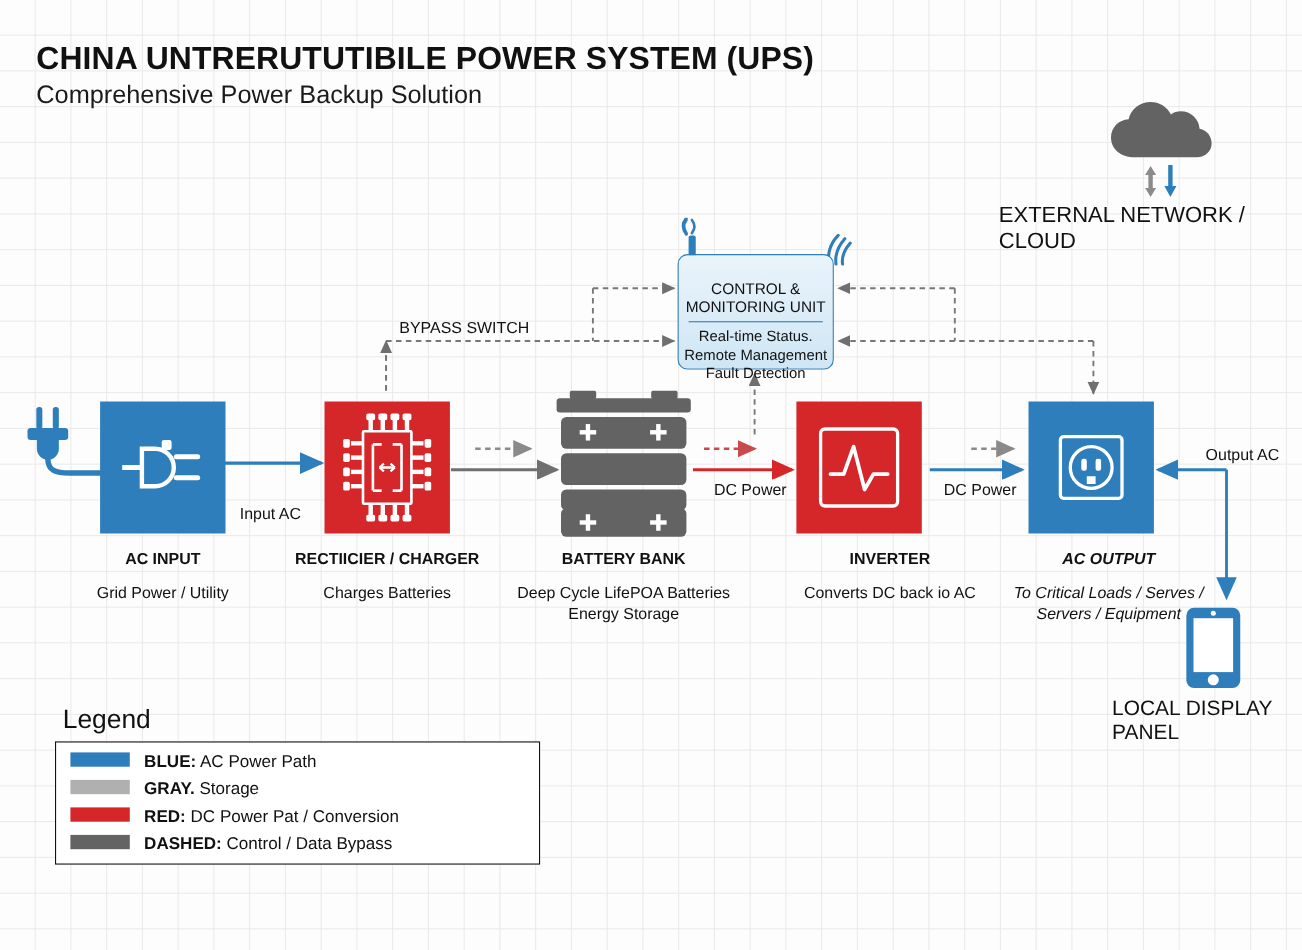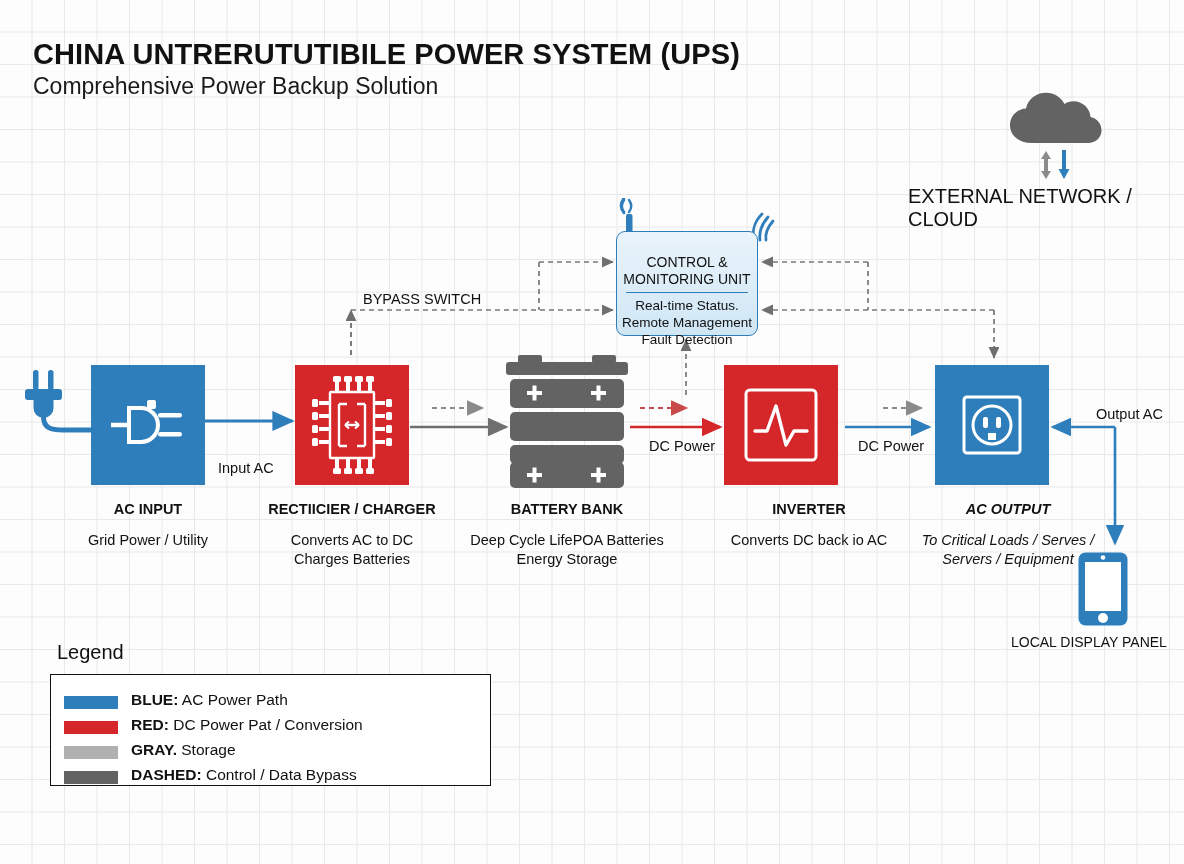--- a/index.html
+++ b/index.html
@@ -64,34 +64,34 @@
     text-align:center;
   }
   #cmu .hd{font-size:14px;line-height:17px;color:#111;font-weight:normal;}
   #cmu .rule{height:1.4px;background:#2e7ebb;margin:4px 9px 4px 9px;}
   #cmu .bd{font-size:13.5px;line-height:17px;color:#111;}
 
   
   .flow-label{font-size:14.5px;color:#111;}
 
   
-  #legend-title{left:57px;top:641px;font-size:20px;color:#111;}
+  #legend-title{left:57px;top:641px;font-size:24px;color:#111;}
   #legend-box{
     left:50px;top:674px;width:441px;height:112px;
     border:1.6px solid #111;background:#ffffff;box-sizing:border-box;
     padding:9px 0 0 0;
   }
-  .leg-row{display:flex;align-items:flex-end;height:25px;padding-left:13px;}
+  .leg-row{display:flex;align-items:flex-start;height:25px;padding-left:13px;}
   .leg-sw{width:54px;height:13px;margin-right:13px;flex:none;}
   .leg-tx{font-size:15.5px;color:#111;}
   .leg-tx b{font-weight:bold;}
 
   
   #cloud-label{left:908px;top:185px;font-size:20px;color:#111;}
-  #phone-label{left:1011px;top:634px;font-size:14px;color:#111;}
+  #phone-label{left:1011px;top:634px;font-size:19px;color:#111;}
   #bypass-label{left:363px;top:291px;font-size:14.5px;color:#111;}
 
   svg{display:block;}
 </style>
 </head>
 <body>
 
 <div id="canvas">
 
   <div class="abs" id="title">CHINA UNTRERUTUTIBILE POWER SYSTEM (UPS)</div>
@@ -243,21 +243,20 @@
           <rect x="82" y="38" width="6" height="8" rx="1.5"></rect>
         <rect x="70" y="53" width="11" height="4"></rect>
           <rect x="82" y="51" width="6" height="8" rx="1.5"></rect>
         <rect x="70" y="66" width="11" height="4"></rect>
           <rect x="82" y="64" width="6" height="8" rx="1.5"></rect>
       </g>
     </svg>
   </div>
   <div class="blk-caption" style="left:222px;top:500px;">
     <span class="t">RECTIICIER / CHARGER</span>
-    <span class="s">Converts AC to DC</span>
     <span class="s">Charges Batteries</span>
   </div>
 
   <svg class="abs" style="left:410px;top:396px;" width="110" height="40">
     <defs>
       <marker id="agr" markerWidth="9" markerHeight="9" refX="7" refY="3.6" orient="auto">
         <path d="M0,0 L8,3.6 L0,7.2 Z" fill="#8a8a8a"></path>
         </marker>
       <marker id="agr2" markerWidth="9" markerHeight="9" refX="7" refY="3.6" orient="auto">
         <path d="M0,0 L8,3.6 L0,7.2 Z" fill="#6f6f6f"></path>
@@ -369,26 +368,26 @@
   </div>
   <div class="abs" id="phone-label">LOCAL DISPLAY PANEL</div>
 
   <div class="abs" id="legend-title">Legend</div>
   <div class="abs" id="legend-box">
     <div class="leg-row">
       <div class="leg-sw" style="background:#2e7ebb;"></div>
       <div class="leg-tx"><b>BLUE:</b><span> AC Power Path</span></div>
     </div>
     <div class="leg-row">
+      <div class="leg-sw" style="background:#b0b0b0;"></div>
+      <div class="leg-tx"><b>GRAY.</b><span> Storage</span></div>
+    </div>
+    <div class="leg-row">
       <div class="leg-sw" style="background:#d5262a;"></div>
       <div class="leg-tx"><b>RED:</b><span> DC Power Pat / Conversion</span></div>
-    </div>
-    <div class="leg-row">
-      <div class="leg-sw" style="background:#b0b0b0;"></div>
-      <div class="leg-tx"><b>GRAY.</b><span> Storage</span></div>
     </div>
     <div class="leg-row">
       <div class="leg-sw" style="background:#636363;"></div>
       <div class="leg-tx"><b>DASHED:</b><span> Control / Data Bypass</span></div>
     </div>
   </div>
 
 </div>
 
 </body></html>

